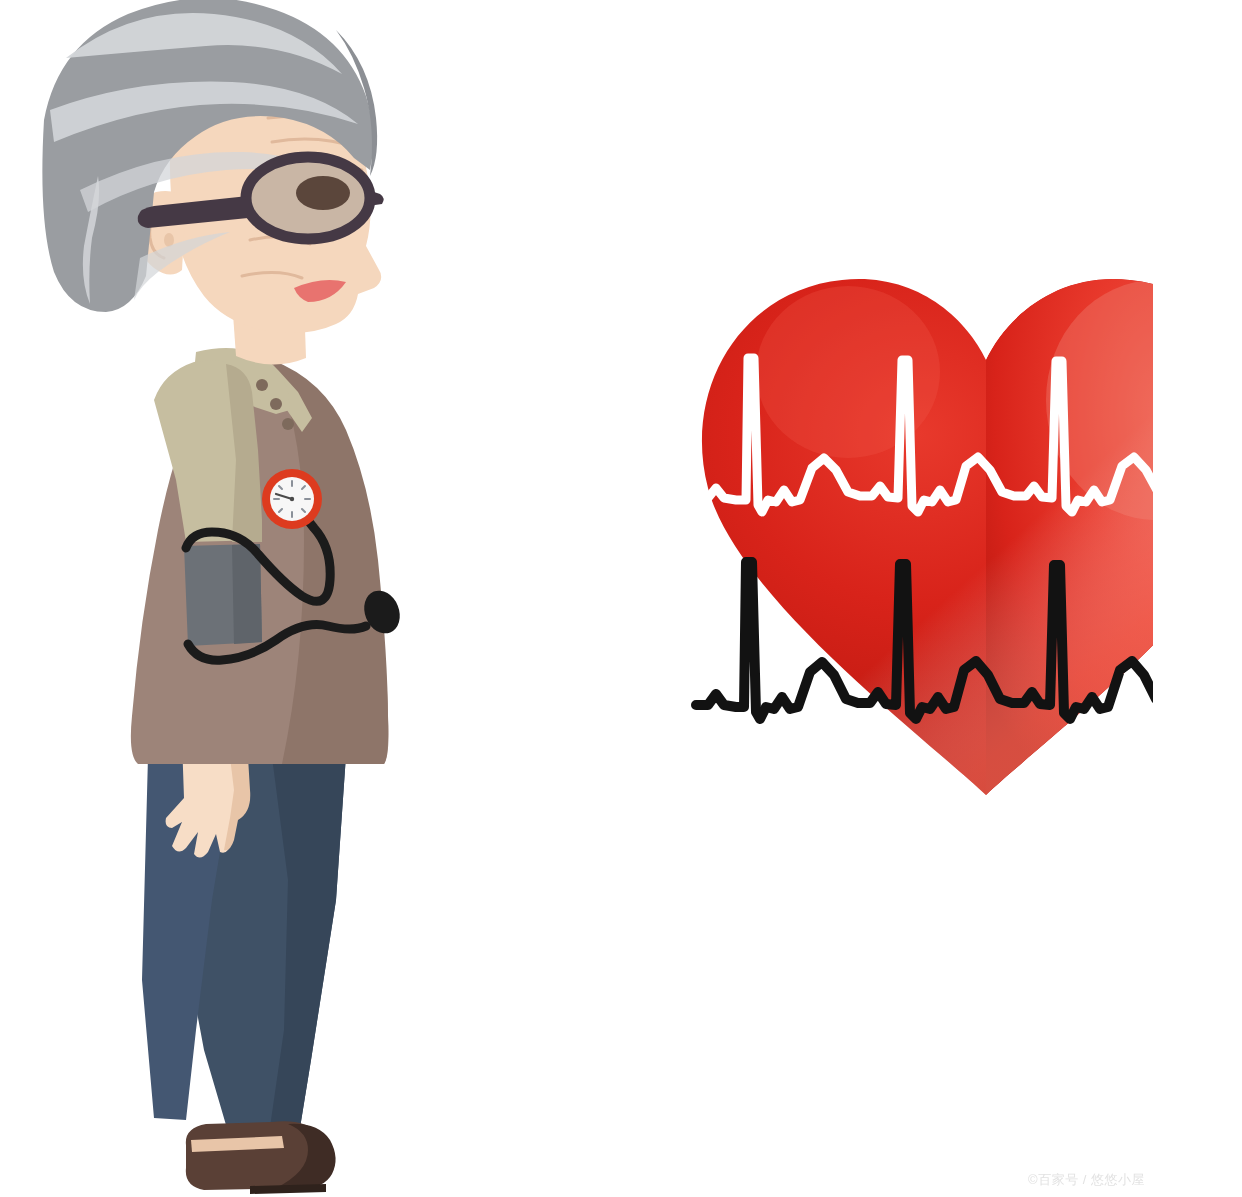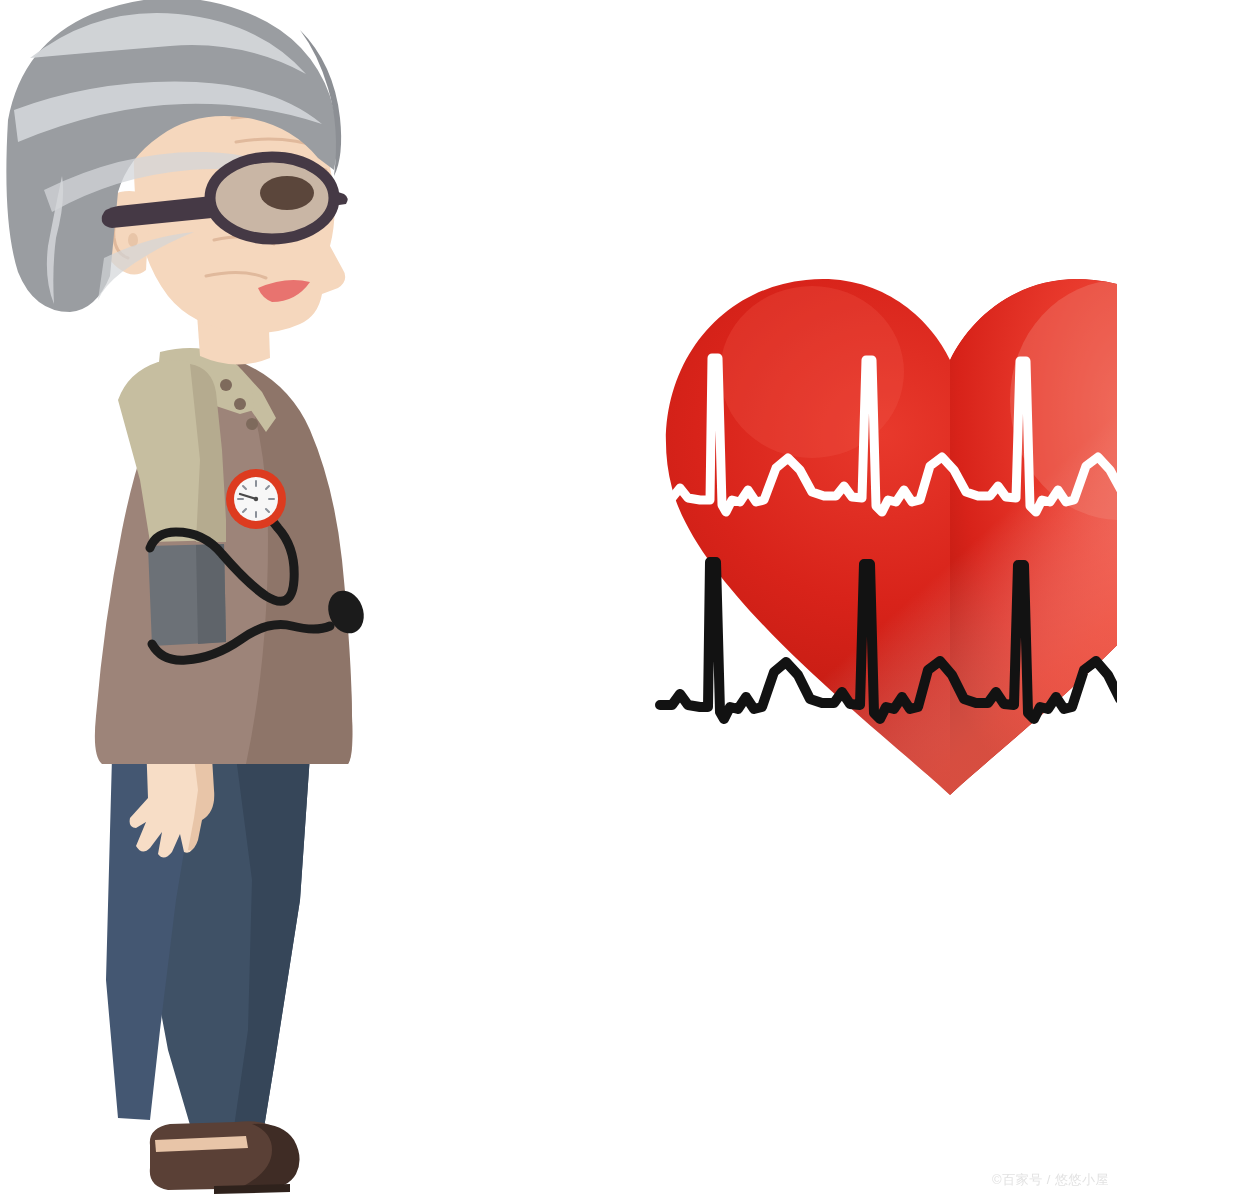--- a/index.html
+++ b/index.html
@@ -10,20 +10,21 @@
   }
   body {
     font-family: "Liberation Sans", sans-serif;
   }
   #stage {
     position: relative;
     width: 1117px;
     height: 1197px;
     background: #ffffff;
     overflow: hidden;
+    margin-left: 36px;
   }
   #figure-layer, #heart-layer {
     position: absolute;
     top: 0;
     left: 0;
   }
   #figure-layer { width: 1242px; height: 1197px; }
   #heart-layer  { width: 1242px; height: 1197px; }
 
   #watermark {

